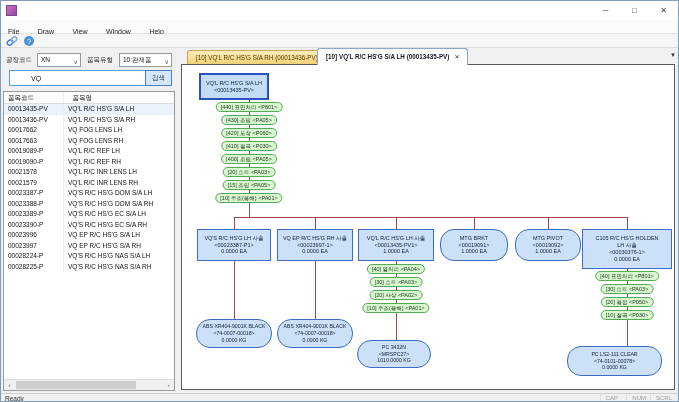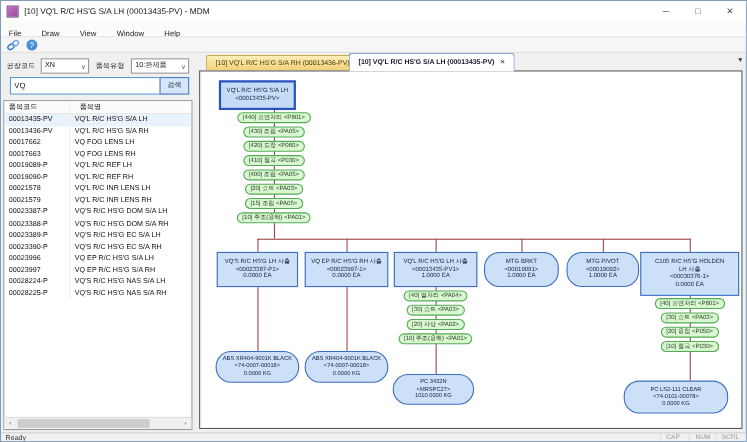--- a/index.html
+++ b/index.html
@@ -25,21 +25,21 @@
   #toolbar { position:absolute; left:0; top:33px; width:100%; height:14px; background:#f6f6f6;
     border-bottom:1px solid #ddd; }
   .toolicon { position:absolute; top:1px; width:12px; height:12px; }
   
   #leftpanel { position:absolute; left:0; top:47px; width:176px; height:345px; background:#f0f0f0; }
   .flabel { position:absolute; font-size:6.5px; color:#222; }
   .combo { position:absolute; height:14px; background:#fff; border:1px solid #999;
     font-size:6.5px; line-height:12px; padding-left:3px; color:#111; }
   .combo .arrow { position:absolute; right:2px; top:2px; font-size:6px; color:#555; }
   #searchinput { position:absolute; left:8px; top:22px; width:146px; height:16px;
-    border:1px solid #5b9bd5; background:#fff; font-size:7px; padding-left:3px;
+    border:1px solid #5b9bd5; background:#fff; font-size:7px; padding-left:21px;
     font-family:"Liberation Sans",sans-serif; color:#111; }
   #searchbtn { position:absolute; left:144px; top:22px; width:27px; height:16px;
     background:#d6e6fa; border:1px solid #4a7fc1; font-size:6.5px; line-height:14px;
     text-align:center; color:#123; }
   #itemlist { position:absolute; left:2px; top:43px; width:172px; height:300px; background:#fff;
     border:1px solid #9a9a9a; overflow:hidden; }
   #listheader { position:absolute; left:0; top:0; width:100%; height:12px; background:#fcfcfc;
     border-bottom:1px solid #ddd; }
   #listheader span, .lrow span { display:inline-block; font-size:6.5px; line-height:11px;
     vertical-align:top; white-space:nowrap; overflow:hidden; }
@@ -86,21 +86,20 @@
     border-left:1px solid #ddd; padding-left:5px; }
   #flag-cap { right:60px; } #flag-num { right:32px; } #flag-scrl { right:6px; }
 </style>
 </head>
 <body>
 
 <div id="win">
 
   <div id="titlebar">
     <div id="appicon"></div>
-    <div id="titletext">[10] VQ'L R/C HS'G S/A LH (00013435-PV) - MDM</div>
     <div class="winbtn" id="btn-min">─</div>
     <div class="winbtn" id="btn-max">□</div>
     <div class="winbtn" id="btn-close">✕</div>
   </div>
 
   <div id="menubar">
     <span class="menuitem">File</span>
     <span class="menuitem">Draw</span>
     <span class="menuitem">View</span>
     <span class="menuitem">Window</span>

